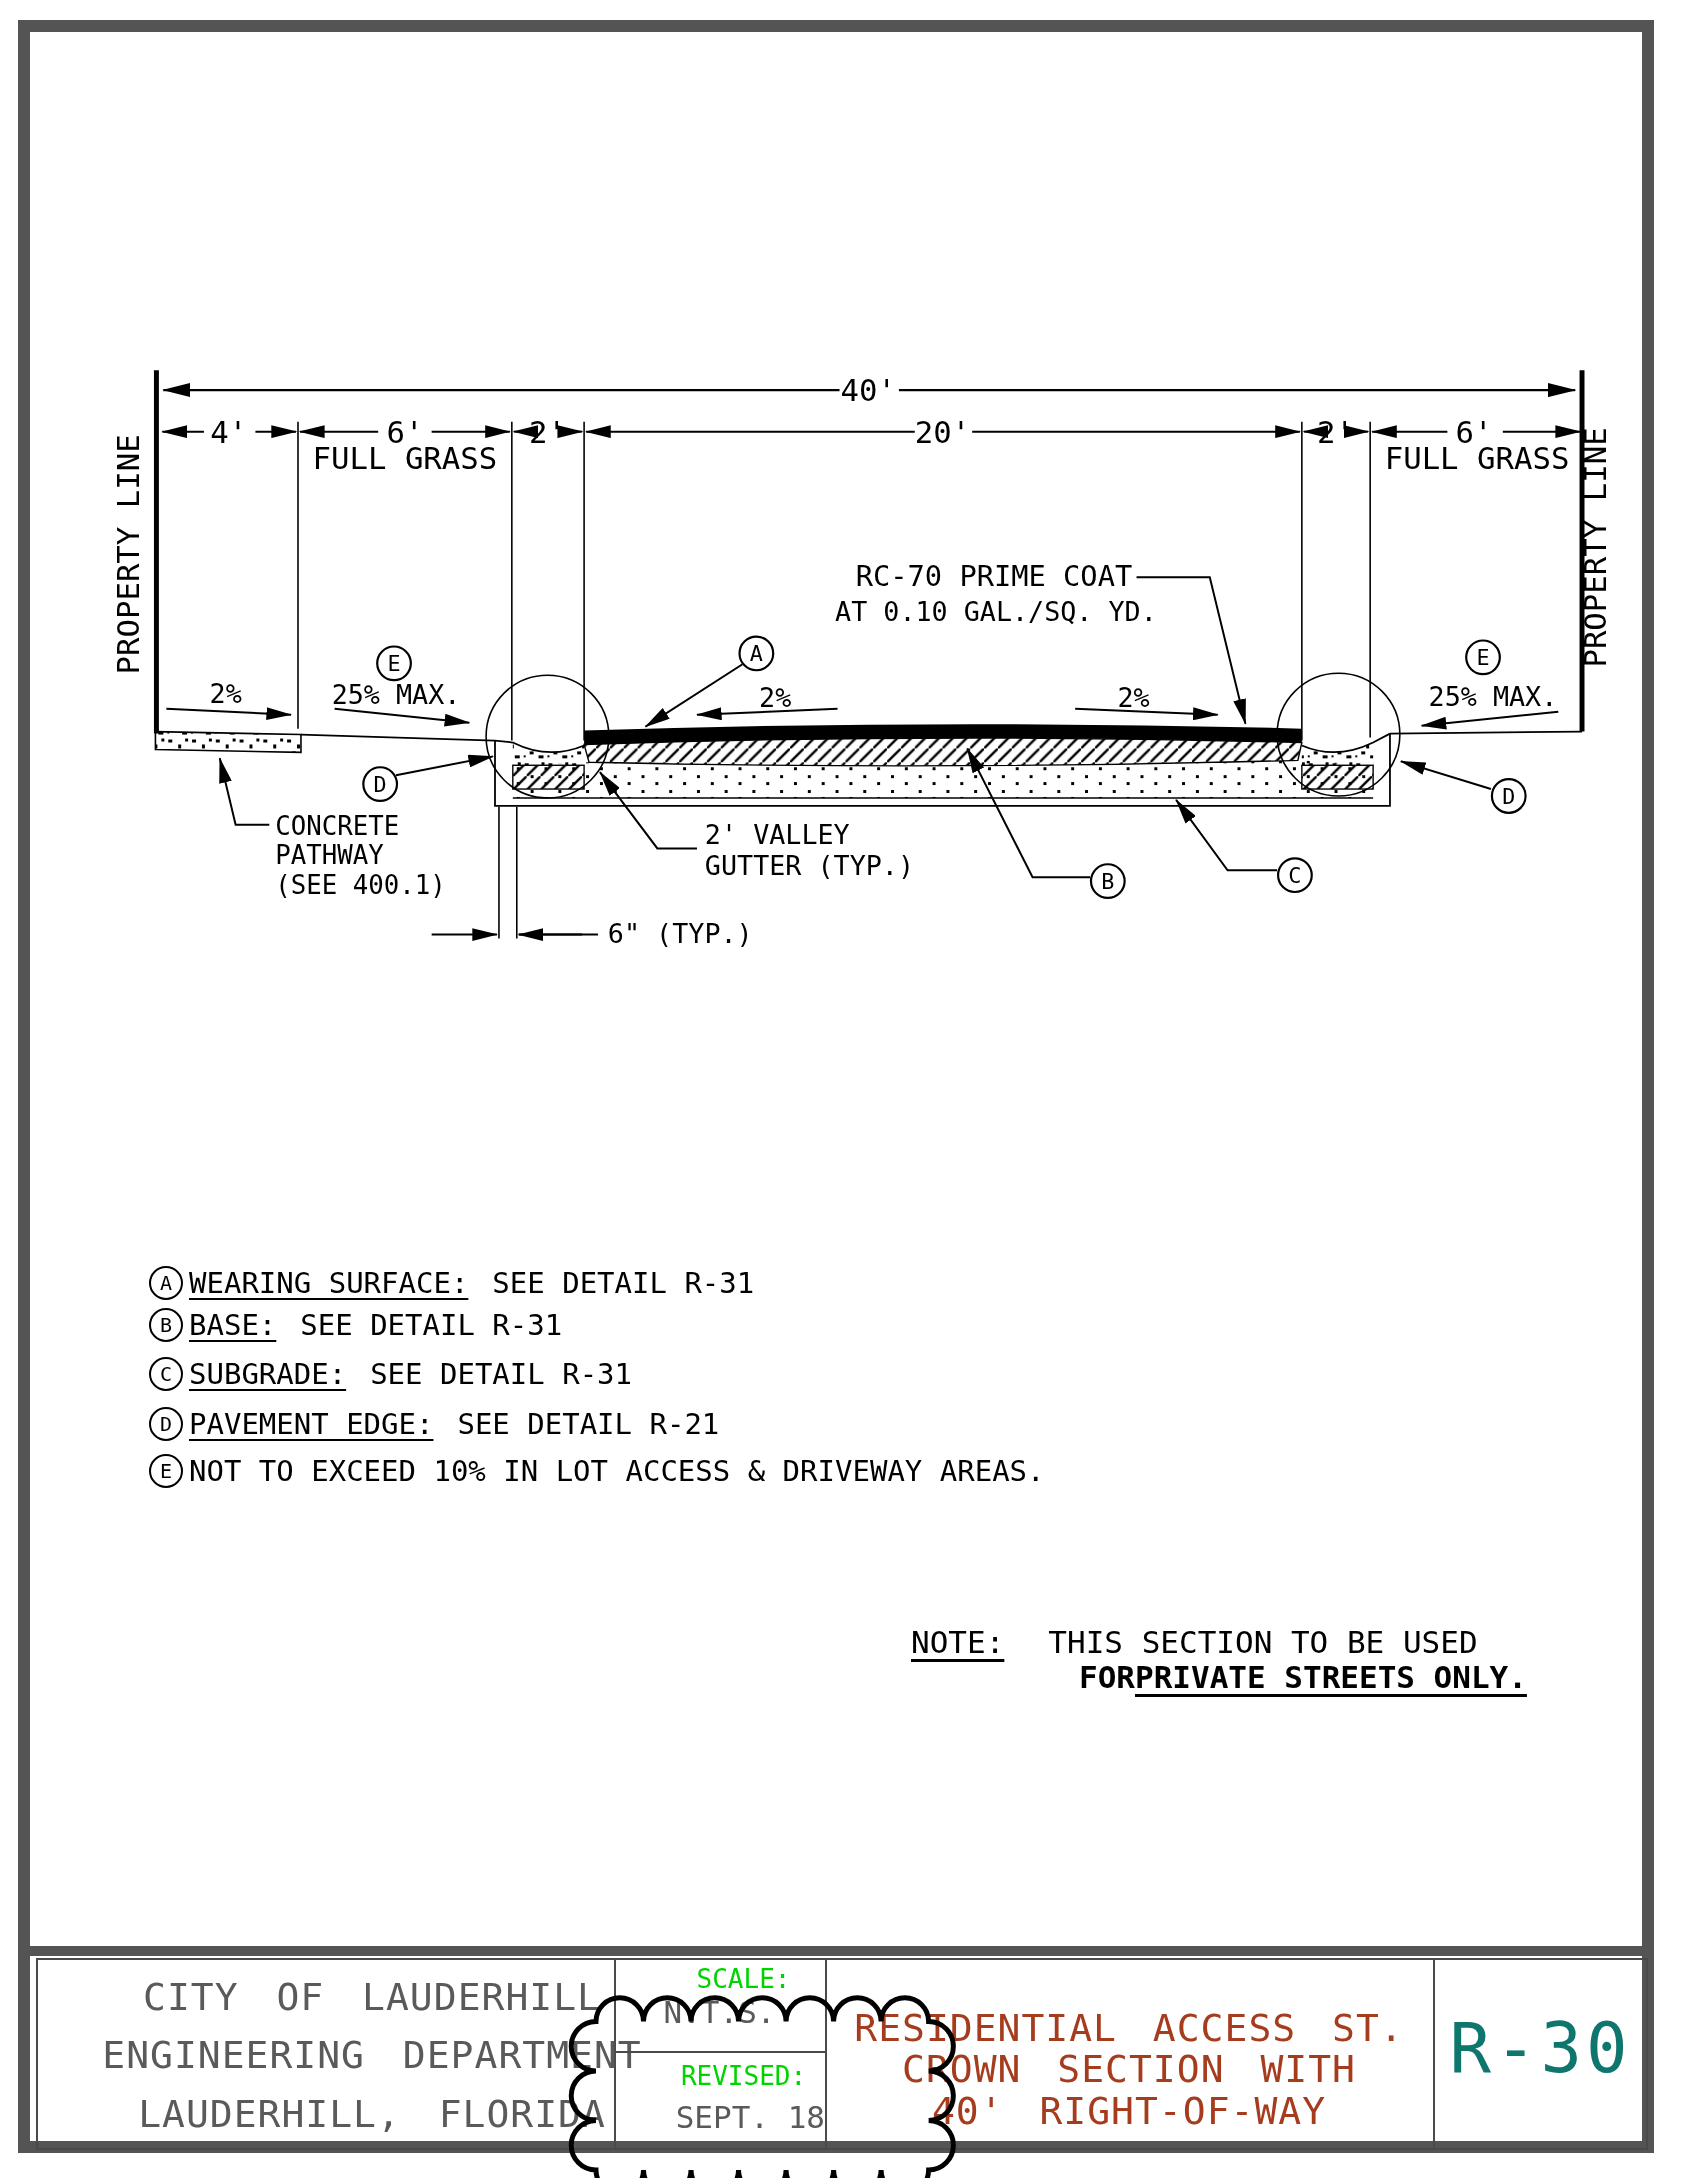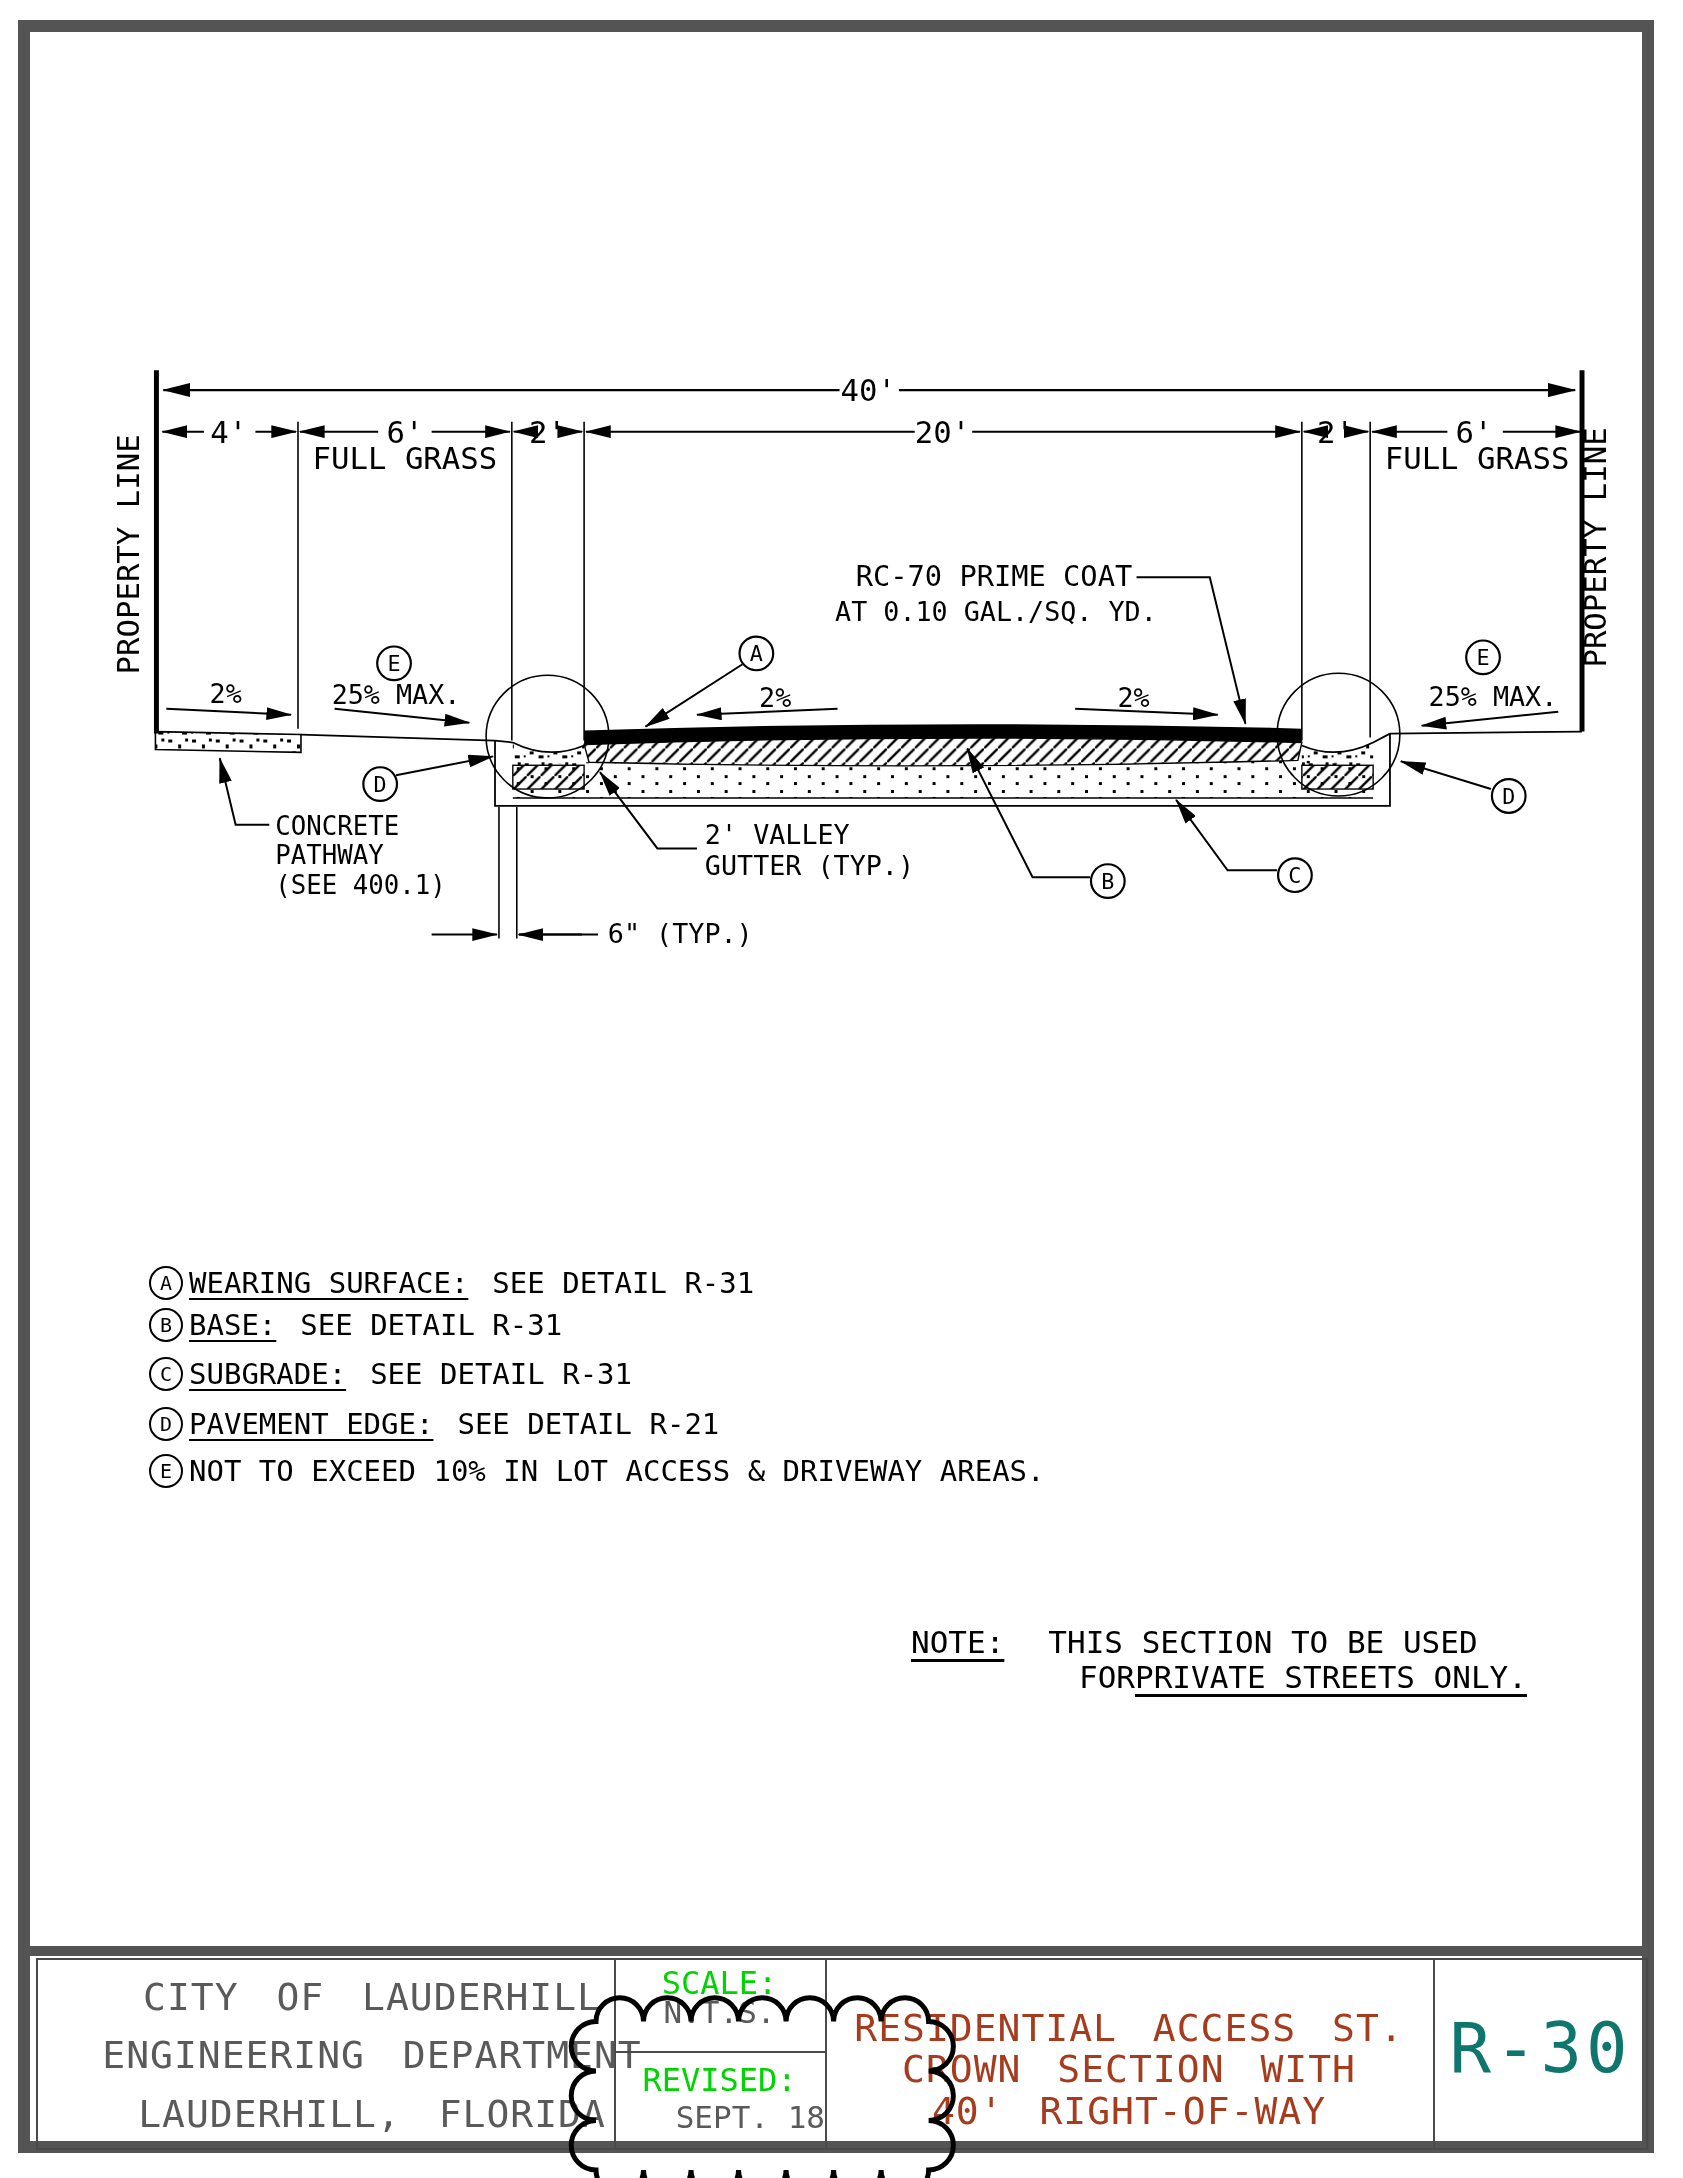--- a/index.html
+++ b/index.html
@@ -21,21 +21,21 @@
   .note-label{text-decoration:underline;text-underline-offset:6px;}
   .note-text{margin-left:44px;}
   .u{text-decoration:underline;text-underline-offset:6px;}
   
   #tb-topbar{position:absolute;left:30px;top:1946px;width:1624px;height:10px;background:#545454;}
   #title-block{position:absolute;left:36px;top:1958px;width:1612px;height:192px;border:2px solid #4a4a4a;box-sizing:border-box;}
   .vdiv{position:absolute;top:0;height:100%;width:2px;background:#4a4a4a;}
   .cell{position:absolute;top:0;height:100%;}
   .tb-line{position:absolute;width:100%;text-align:center;white-space:nowrap;}
   .org{color:#5a5a5a;font-size:38px;letter-spacing:1px;word-spacing:14px;}
-  .green{color:#00d400;font-size:32px;}
+  .green{color:#00d400;font-size:26px;margin-left:24px;}
   .grayval{color:#5a5a5a;font-size:31px;}
   .red-title{color:#a63c1e;font-size:38px;letter-spacing:1px;word-spacing:12px;}
   .sheet-num{color:#0f766e;font-size:69px;letter-spacing:4px;}
   .hdiv{position:absolute;left:0;width:100%;height:2px;background:#4a4a4a;}
 </style>
 </head>
 <body>
 
 <div id="page">
 
@@ -229,21 +229,21 @@
         </span>
       <span class="legend-desc nogap">NOT TO EXCEED 10% IN LOT ACCESS &amp; DRIVEWAY AREAS.</span>
     </div>
   </div>
 
   <div>
     <div class="row" style="left:911px;top:1624px;font-size:31px;">
       <span class="note-label">NOTE:</span>
       <span class="note-text">THIS SECTION TO BE USED</span>
     </div>
-    <div class="row" style="left:1079px;top:1659px;font-size:31px;">
+    <div class="row" style="left:1079px;top:1659px;font-size:31px;font-weight:bold;">
       <span>FOR </span>
       <span class="u">PRIVATE STREETS ONLY.</span>
     </div>
   </div>
 
   <div id="tb-topbar"></div>
   <div id="title-block">
     <div class="vdiv" style="left:576px;"></div>
     <div class="vdiv" style="left:787px;"></div>
     <div class="vdiv" style="left:1395px;"></div>

